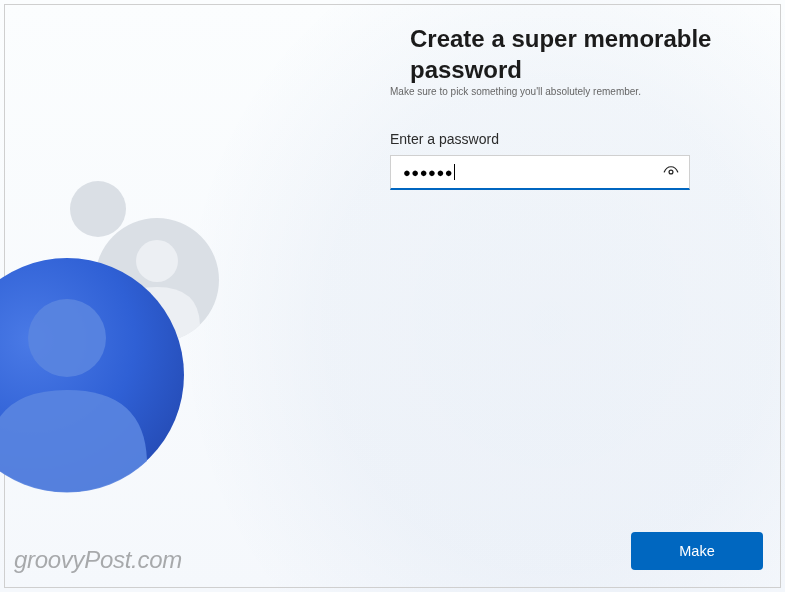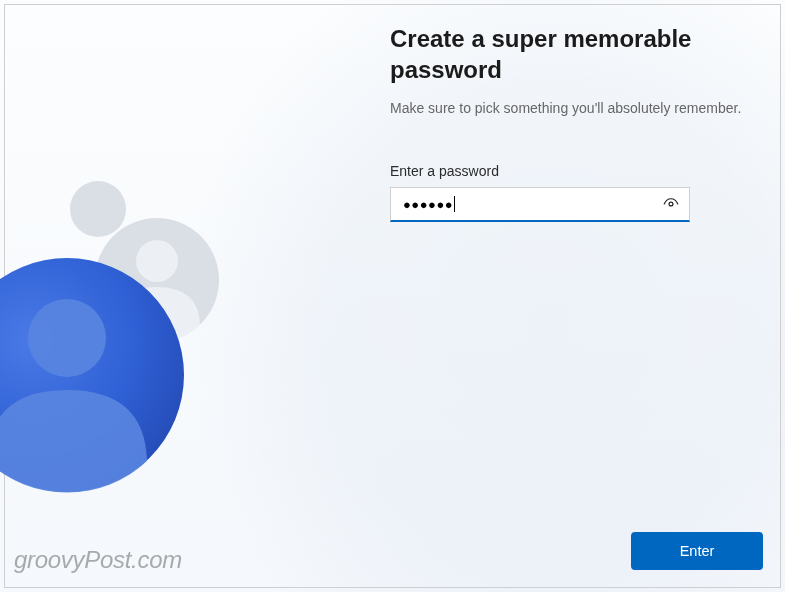--- a/index.html
+++ b/index.html
@@ -34,29 +34,29 @@
     position: absolute;
     left: 390px;
     top: 24px;
     width: 355px;
   }
   .title {
     font-size: 24px;
     font-weight: 600;
     color: #1b1b1b;
     line-height: 1.28;
+    margin-left: 20px;
   }
   .subtitle {
-    margin-top: 14px;
-    font-size: 14px;
+    font-size: 10px;
     color: #666;
     line-height: 1.4;
   }
   .field-area {
-    margin-top: 44px;
+    margin-top: 32px;
     width: 300px;
   }
   .field-label {
     font-size: 14px;
     color: #2b2b2b;
     margin-bottom: 8px;
     display: block;
   }
   .input-wrap {
     position: relative;
@@ -167,15 +167,15 @@
       <button class="reveal-btn">
         <svg width="18" height="18" viewBox="0 0 24 24" fill="none" stroke="#222" stroke-width="1.6">
           <path d="M3 12 C 5 7 9 5 12 5 C 15 5 19 7 21 12" stroke-linecap="round"></path>
           <circle cx="12" cy="12" r="2.6"></circle>
         </svg>
       </button>
     </div>
   </div>
 </div>
 
-<button class="next-btn">Enter</button>
+<button class="next-btn">Make</button>
 
 <div class="watermark">groovyPost.com</div>
 
 </body></html>

